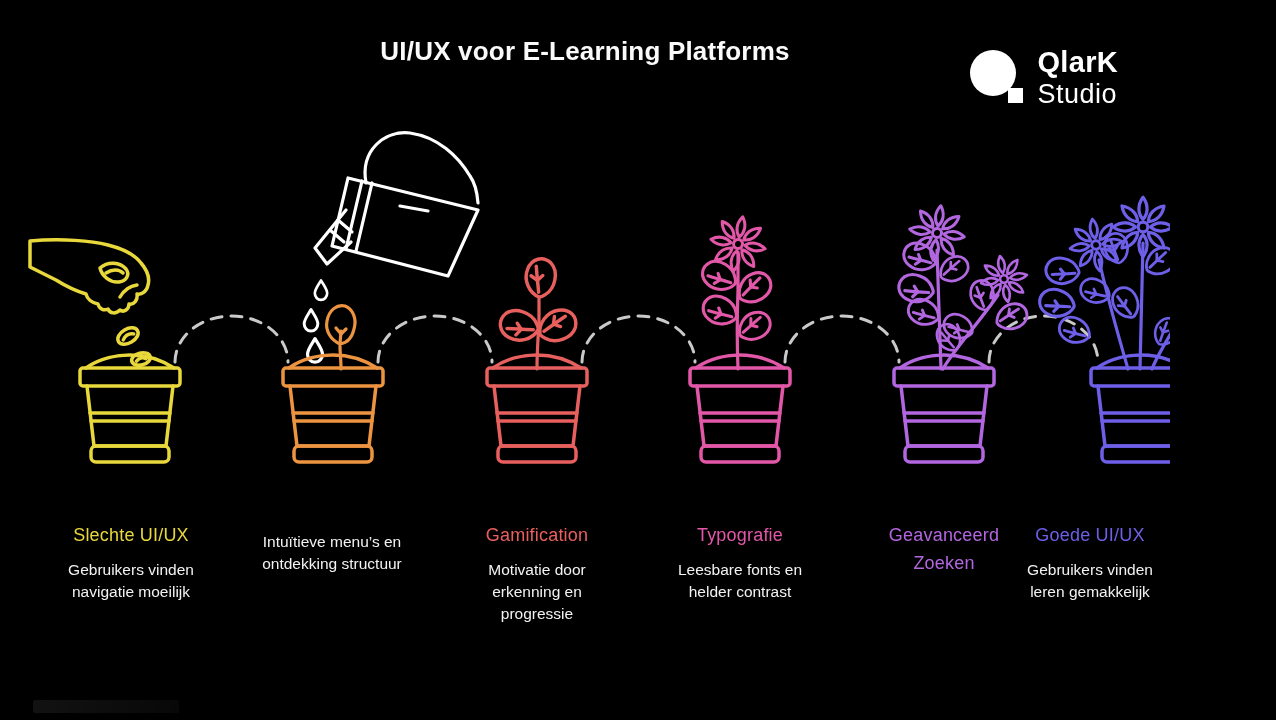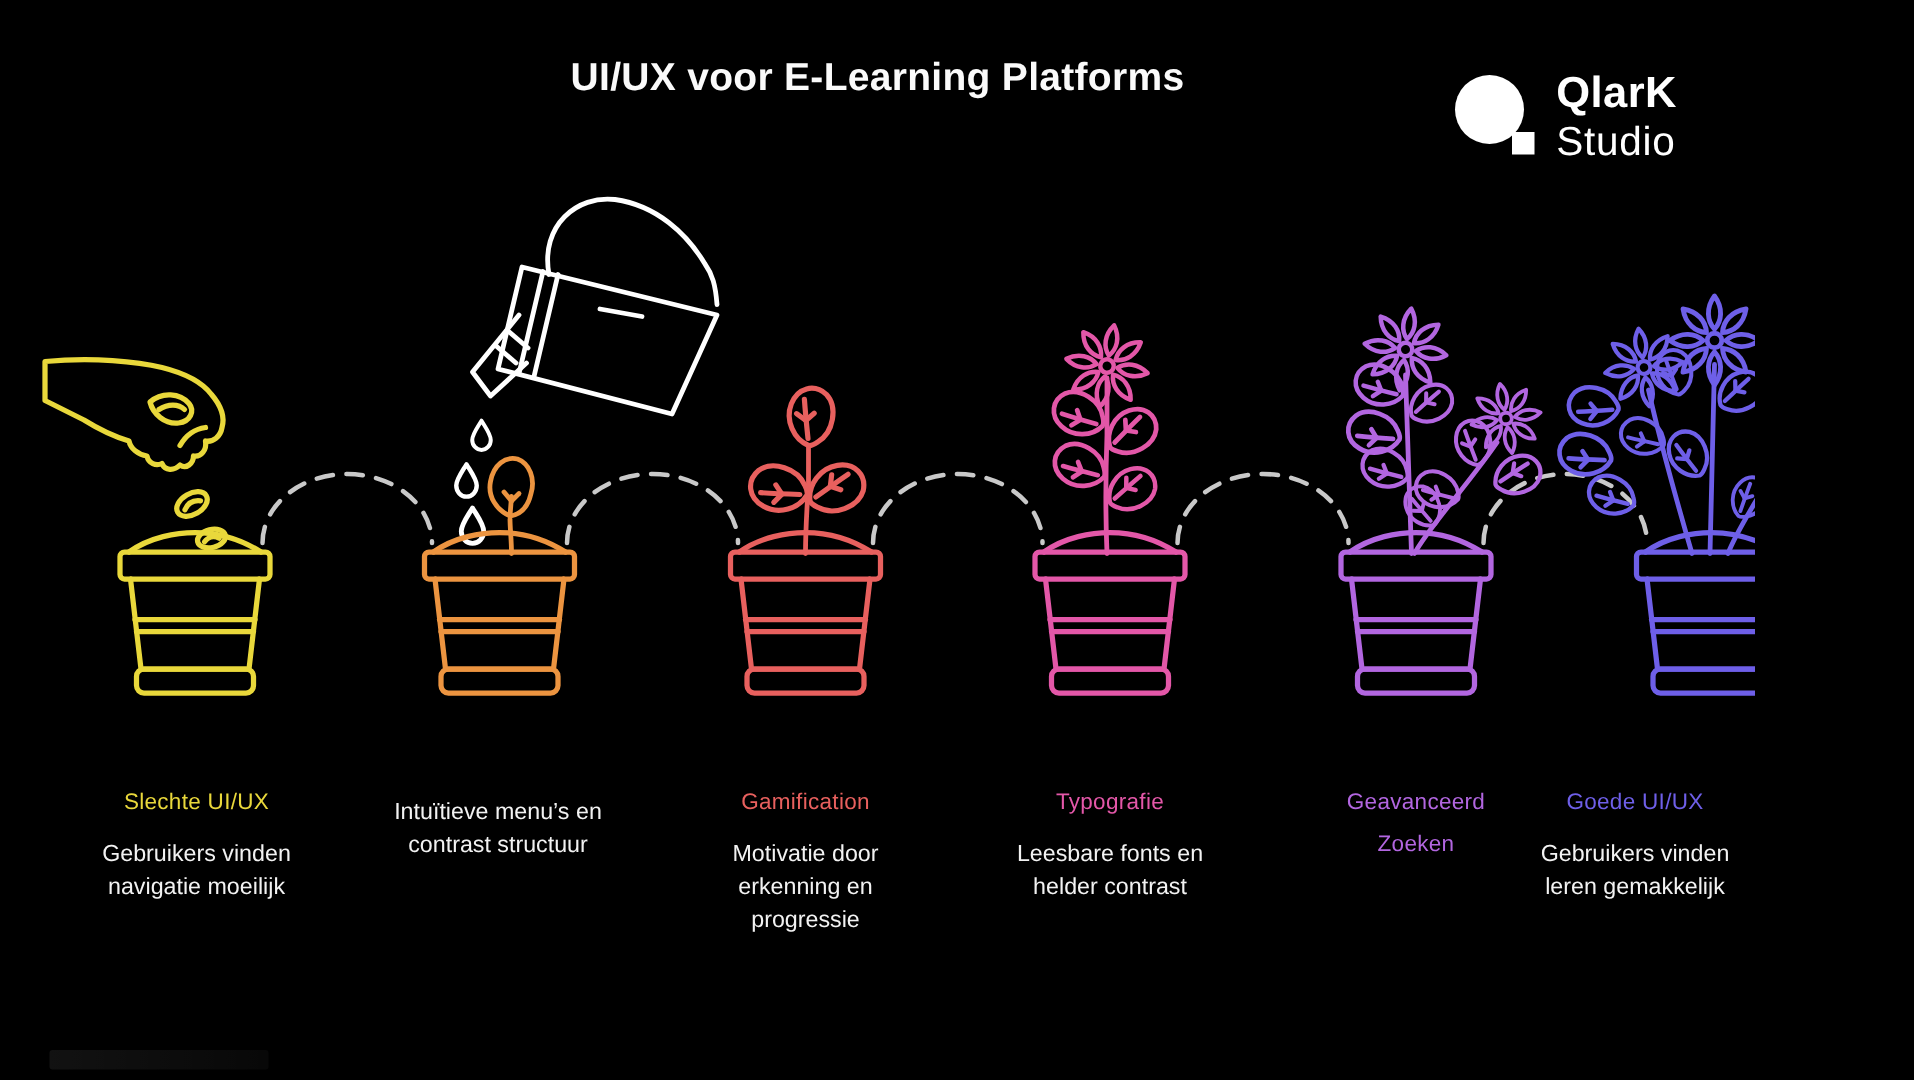--- a/index.html
+++ b/index.html
@@ -11,21 +11,21 @@
     position:absolute;top:36px;left:0;width:100%;text-align:center;
     color:#fafafa;font-size:26px;font-weight:700;letter-spacing:.2px;
   }
   .logo{position:absolute;top:48px;right:52px;display:flex;align-items:center;gap:11px;}
   .logo-text{color:#fff;line-height:1;}
   .logo-name{font-size:29px;font-weight:700;letter-spacing:.3px;}
   .logo-suffix{font-size:27px;font-weight:300;margin-top:4px;letter-spacing:.5px;}
   .artwork{position:absolute;top:0;left:0;}
   .stage-text{position:absolute;top:521px;width:212px;text-align:center;}
   .stage-title{
-    font-size:15px;font-weight:500;line-height:28px;white-space:pre-line;
+    font-size:18px;font-weight:500;line-height:28px;white-space:pre-line;
     letter-spacing:.2px;
   }
   .stage-desc{
     margin-top:10px;color:#f2f2f2;font-size:15.5px;font-weight:400;
     line-height:22px;white-space:pre-line;
   }
   .watermark{
     position:absolute;left:33px;top:700px;width:146px;height:13px;
     background:linear-gradient(90deg,rgba(255,255,255,.07),rgba(255,255,255,.03));
     border-radius:2px;
@@ -193,21 +193,21 @@
     </g>
   </svg>
 
   <div class="stage-text" style="left:25px">
     <div class="stage-title" style="color: rgb(233, 216, 59);">Slechte UI/UX</div>
     <div class="stage-desc">Gebruikers vinden
 navigatie moeilijk</div>
   </div>
   <div class="stage-text" style="left:226px">
     <div class="stage-desc">Intuïtieve menu’s en
-contrast structuur</div>
+ontdekking structuur</div>
   </div>
   <div class="stage-text" style="left:634px">
     <div class="stage-title" style="color: rgb(227, 87, 168);">Typografie</div>
     <div class="stage-desc">Leesbare fonts en
 helder contrast</div>
   </div>
   <div class="stage-text" style="left:431px">
     <div class="stage-title" style="color: rgb(232, 96, 94);">Gamification</div>
     <div class="stage-desc">Motivatie door
 erkenning en

